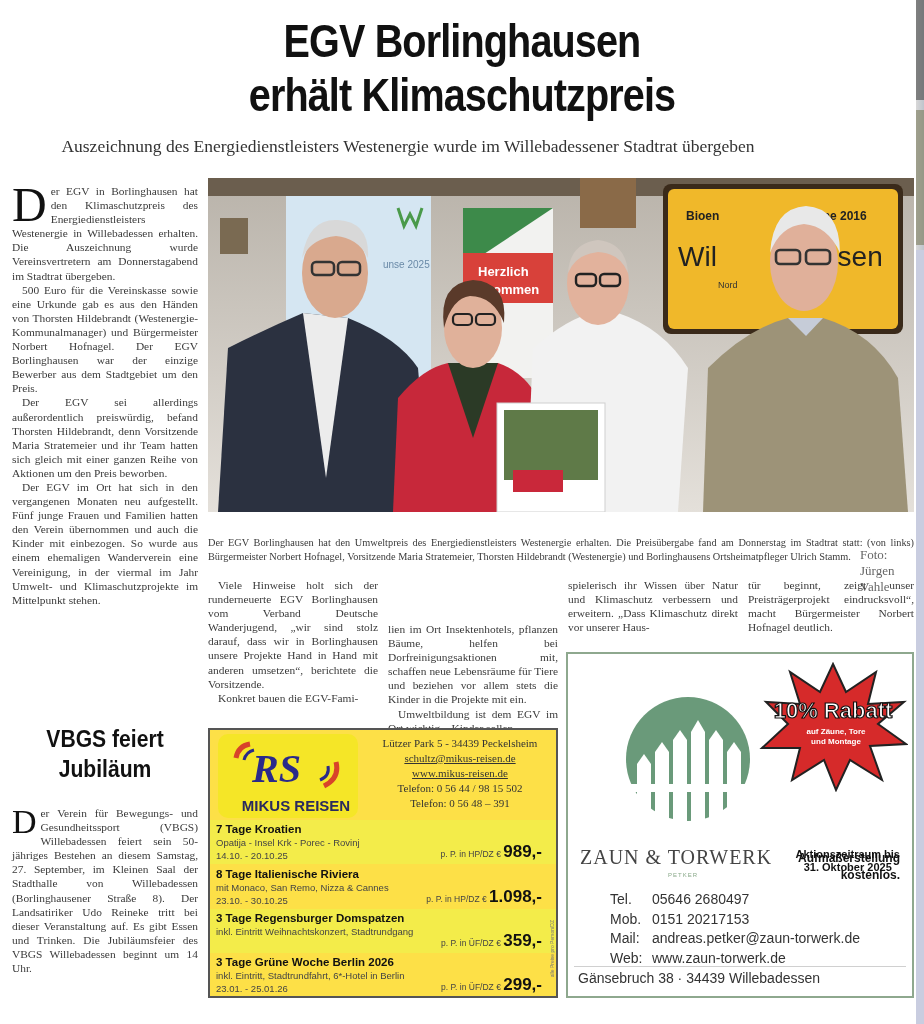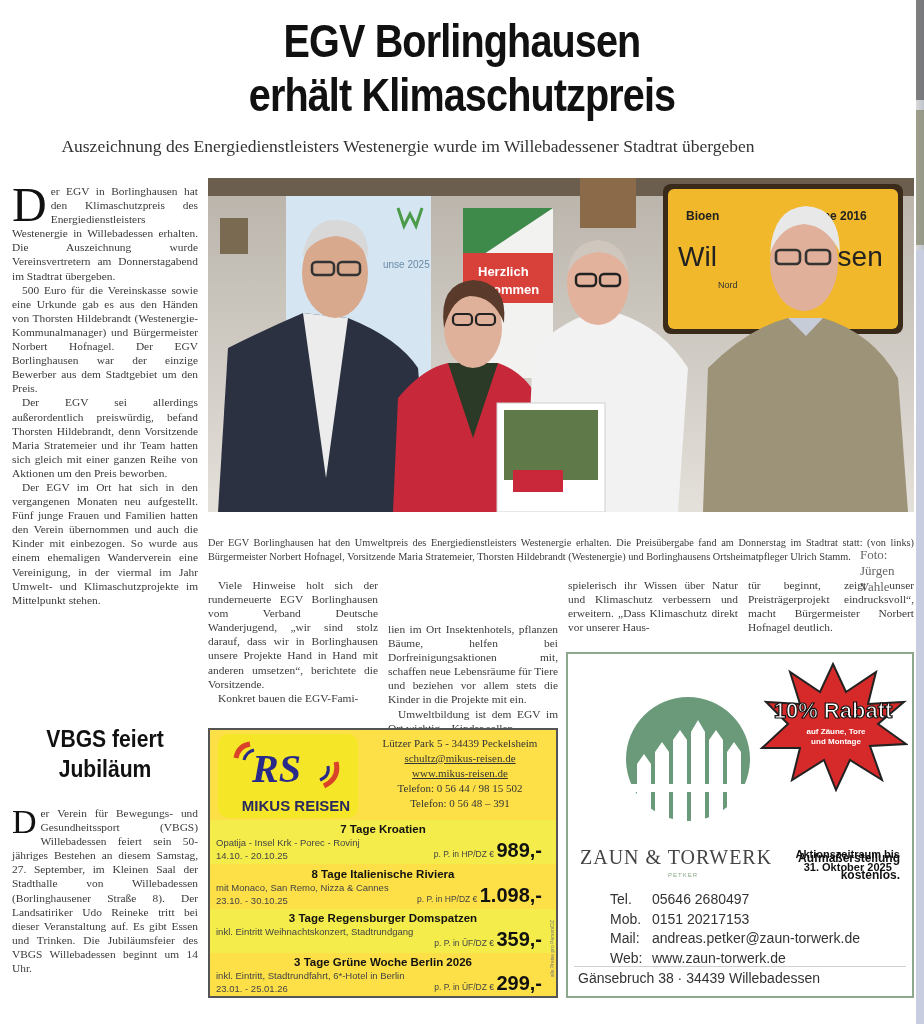--- a/index.html
+++ b/index.html
@@ -25,25 +25,25 @@
   .sidehead { position:absolute; left:12px; width:186px; top:724px; text-align:center; font-family:"Liberation Sans", sans-serif; font-weight:bold; font-size:24px; line-height:30px; color:#111; transform:scaleX(0.88); }
 
   
   .mikus { position:absolute; left:208px; top:728px; width:350px; height:270px; border:2px solid #555; background:#fde047; box-sizing:border-box; }
   .mikus .logo { position:absolute; left:8px; top:4px; width:140px; height:84px; background:#f5e627; border-radius:10px; }
   .mikus .logo .brand { position:absolute; bottom:4px; left:0; width:140px; text-align:center; font-family:"Liberation Sans", sans-serif; font-weight:bold; font-size:15px; color:#2a2a5e;margin-left:8px; }
   .mikus .contact { position:absolute; left:152px; top:6px; width:196px; text-align:center; font-family:"Liberation Serif", serif; font-size:11px; line-height:15px; color:#333; }
   .mikus .contact .u { text-decoration:underline; }
   .mikus .offer { position:absolute; left:0; width:346px; height:44px; font-family:"Liberation Sans", sans-serif; box-sizing:border-box; padding:2px 6px; }
   .mikus .offer.y { background:#f3ec4a; }
-  .mikus .offer .t { font-weight:bold; font-size:11.5px; line-height:14px; color:#111;text-align:center; }
+  .mikus .offer .t { font-weight:bold; font-size:11.5px; line-height:14px; color:#111; }
   .mikus .offer .s { font-size:9.5px; line-height:13px; color:#444; }
   .mikus .offer .d { font-size:9.5px; line-height:14px; color:#444; }
   .mikus .offer .pr { position:absolute; right:14px; bottom:2px; font-size:8.5px; color:#444; }
-  .mikus .offer .pr b { font-size:20px; color:#111; }
+  .mikus .offer .pr b { font-size:17px; color:#111; }
   .mikus .vnote { position:absolute; right:1px; top:190px; font-family:"Liberation Sans", sans-serif; font-size:5px; color:#777; writing-mode:vertical-rl; transform:rotate(180deg); }
 
   
   .zaun { position:absolute; left:566px; top:652px; width:348px; height:346px; border:2px solid #8ea88e; background:#fff; box-sizing:border-box; }
   .zaun .emblem { position:absolute; left:55px; top:40px; }
   .zaun .name { position:absolute; left:12px; top:192px; font-family:"Liberation Serif", serif; font-size:20px; letter-spacing:1px; color:#444; }
   .zaun .petker { position:absolute; left:100px; top:218px; font-family:"Liberation Sans", sans-serif; font-size:6px; color:#8aaa8a; letter-spacing:1px; }
   .zaun .star { position:absolute; left:190px; top:8px; }
   .zaun .aufmass { position:absolute; right:12px; top:152px; text-align:right; font-family:"Liberation Sans", sans-serif; font-weight:bold; font-size:12px; line-height:17px; color:#111;margin-top:44px; }
   .zaun .aktion { position:absolute; right:12px; top:194px; text-align:center; font-family:"Liberation Sans", sans-serif; font-weight:bold; font-size:11px; line-height:13px; color:#111; }

